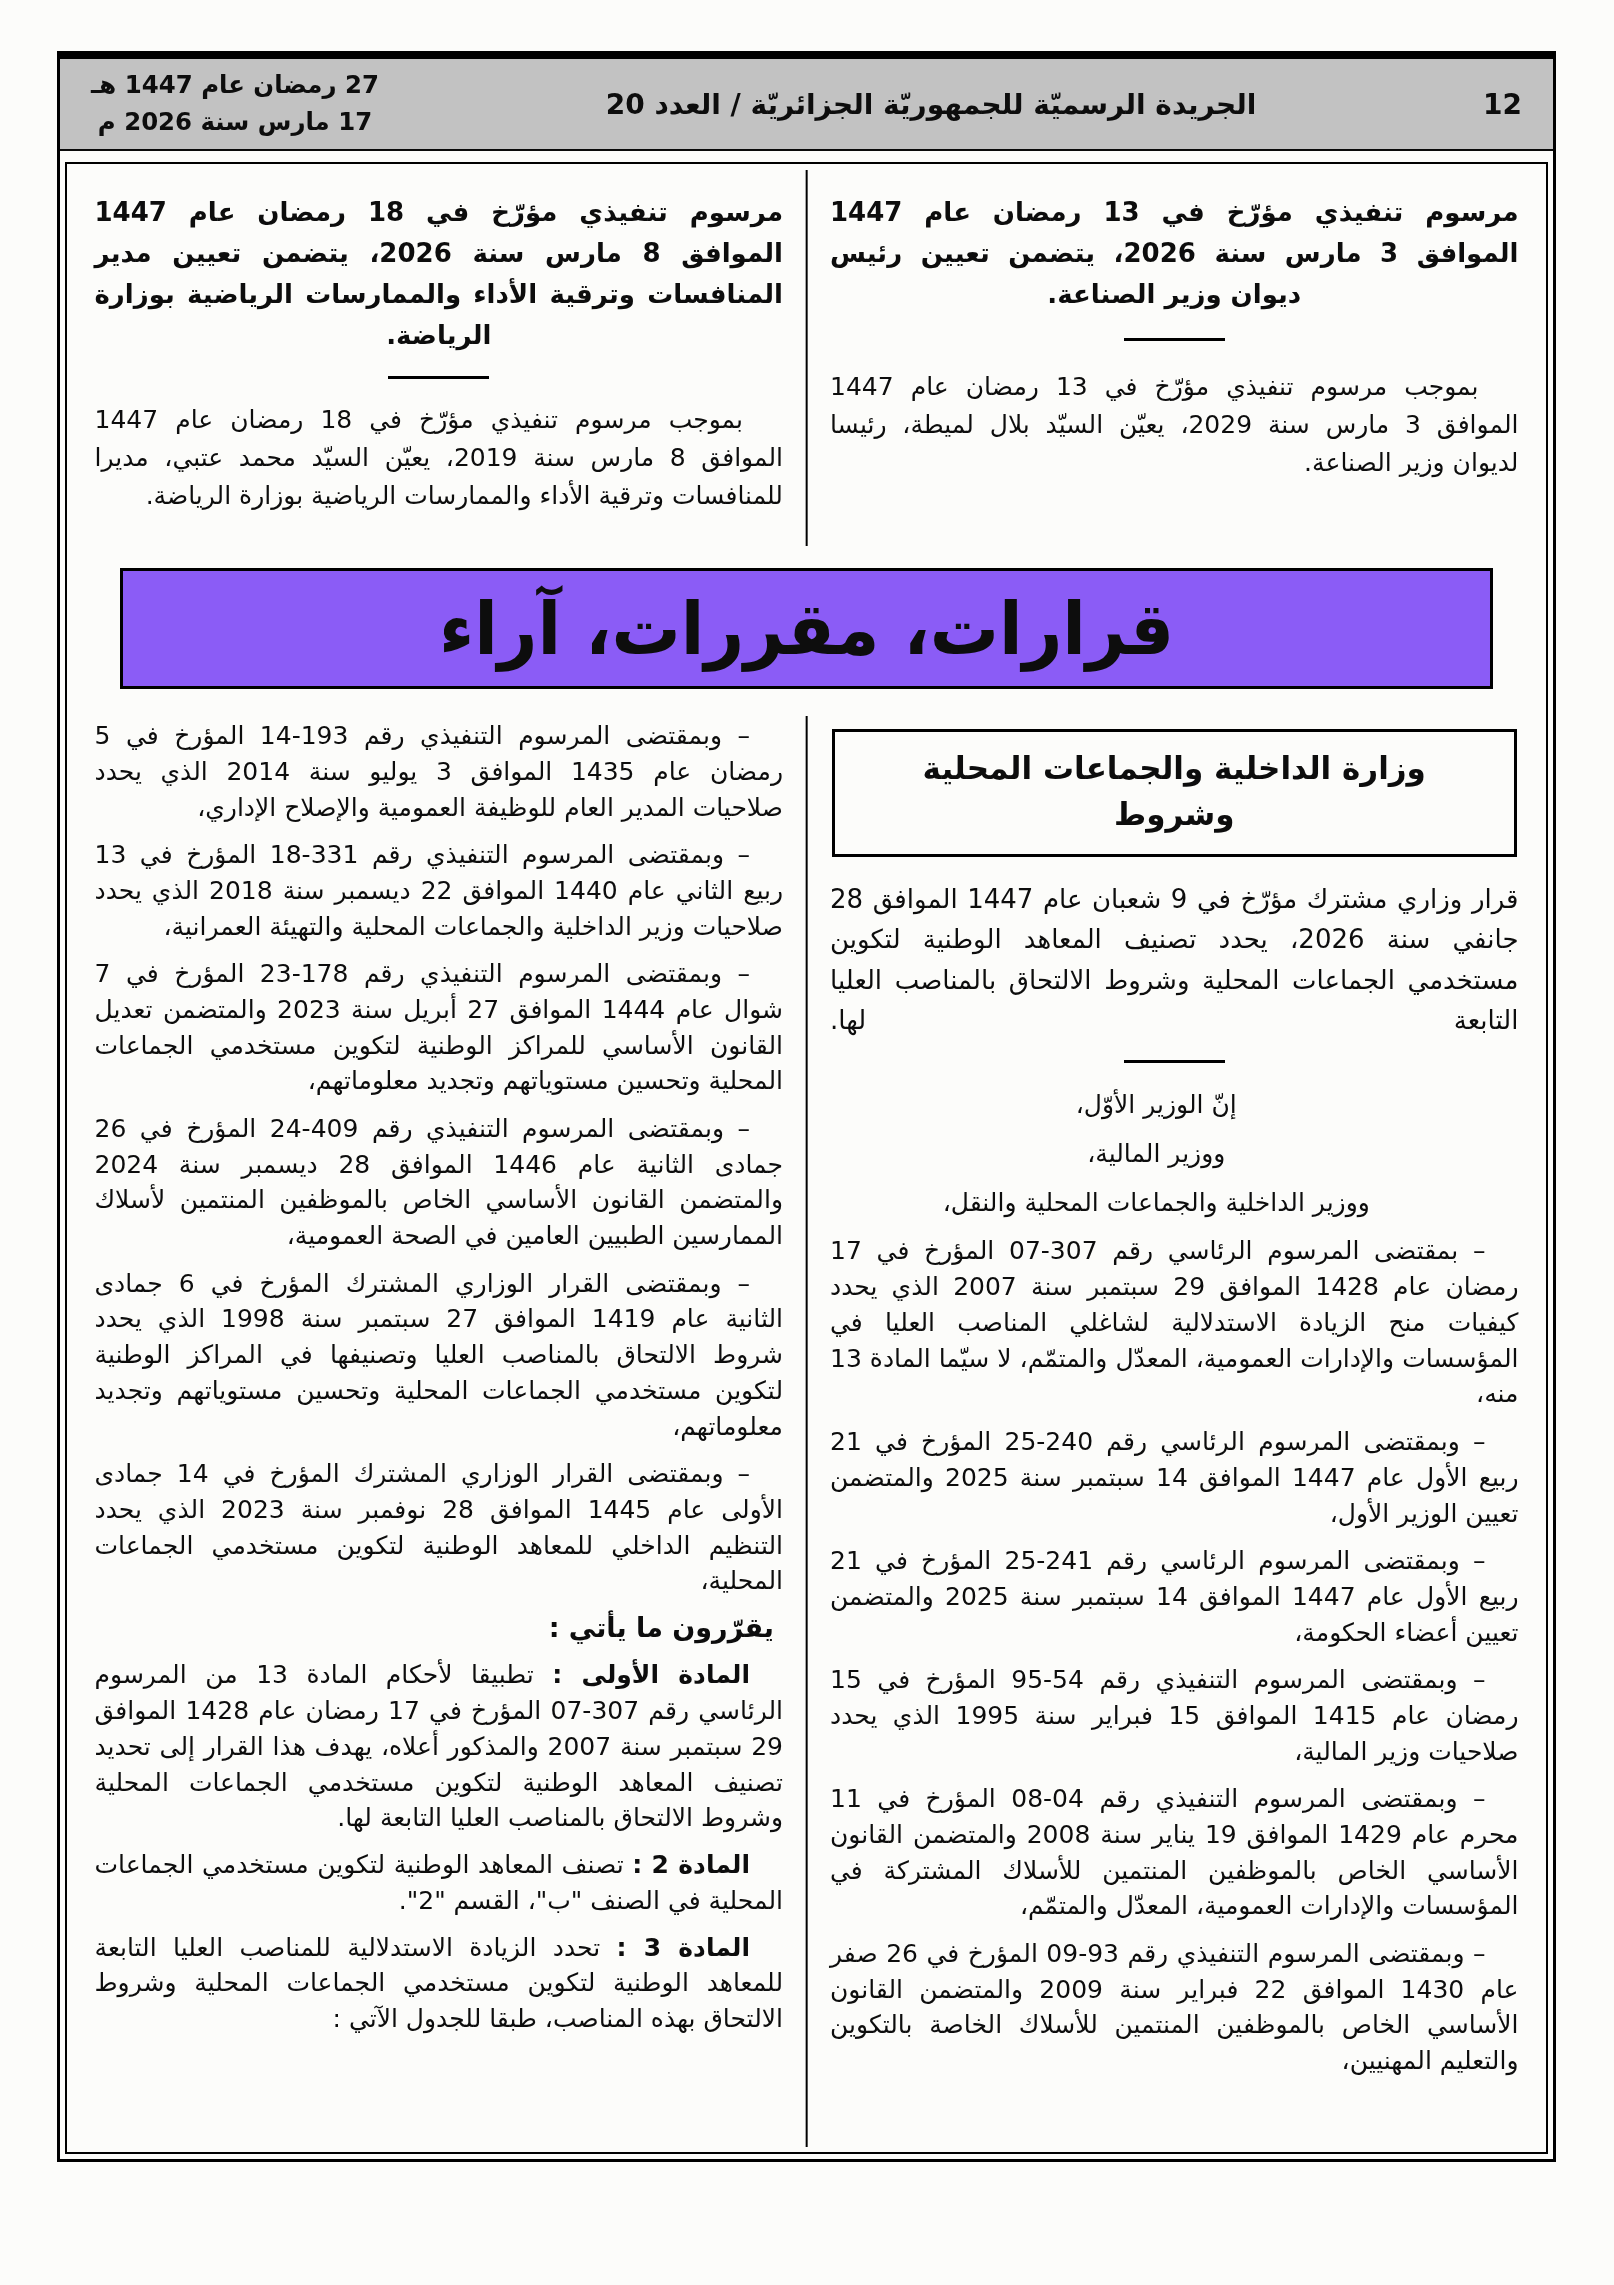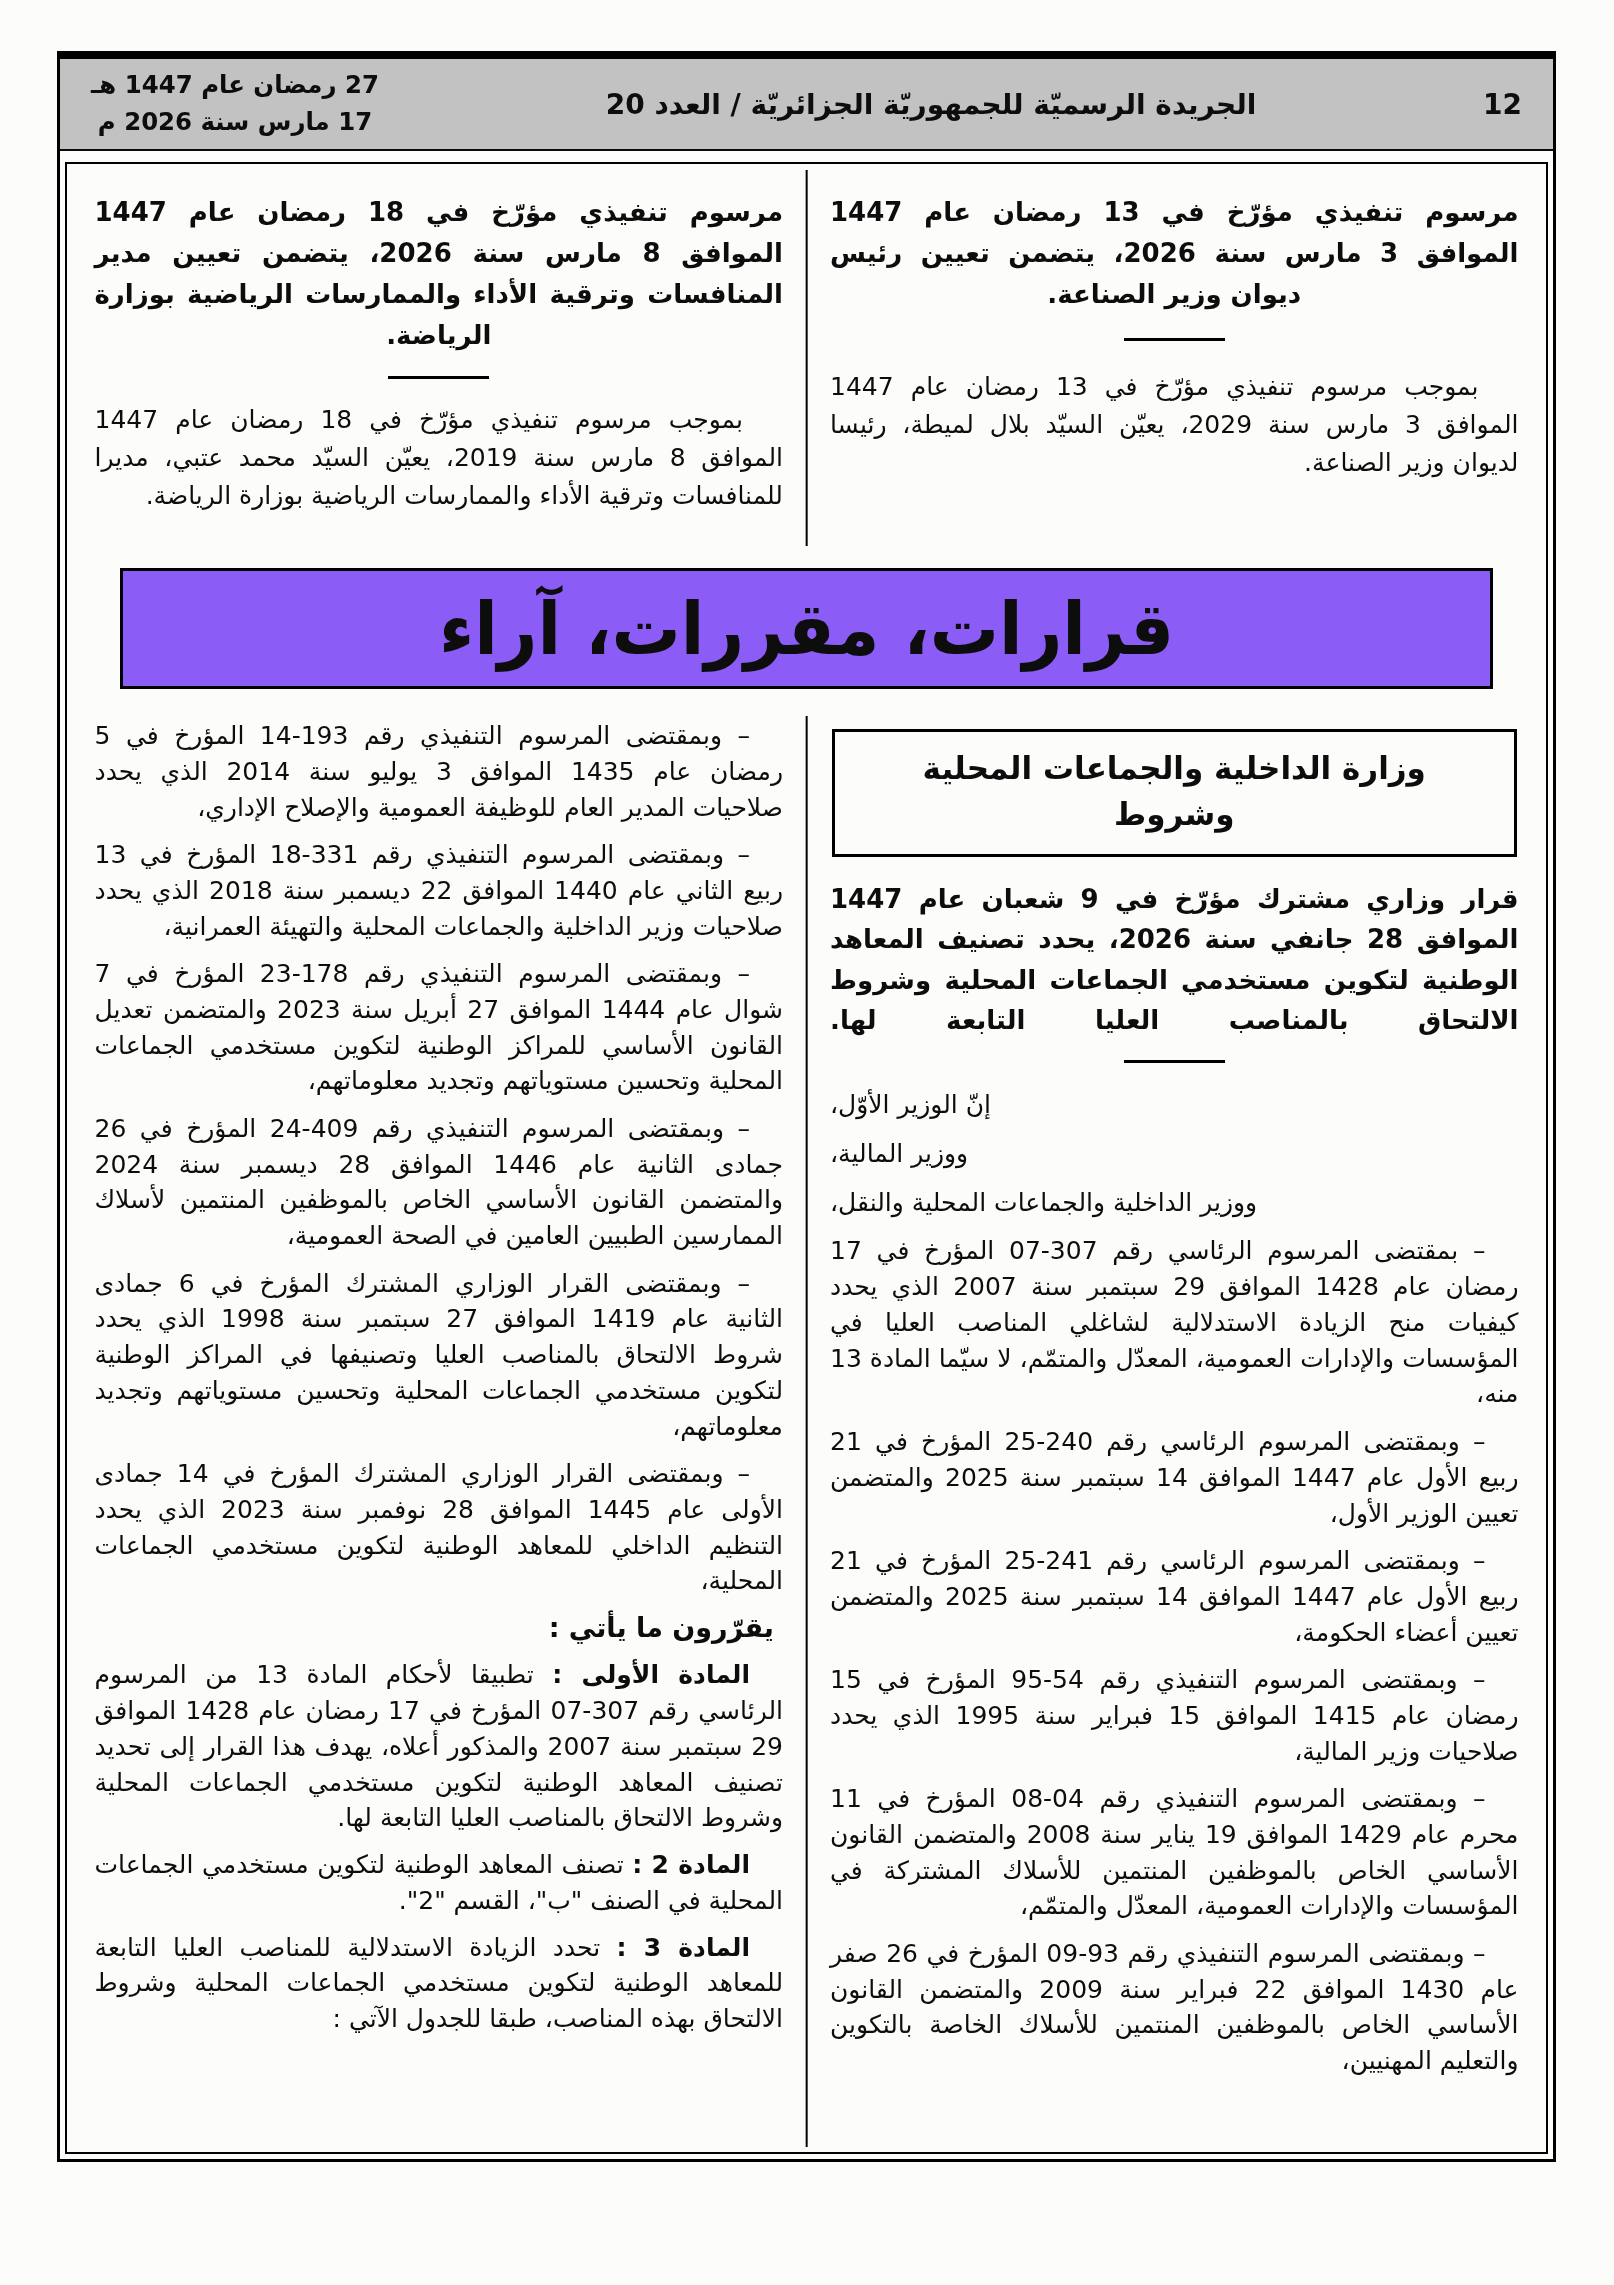--- a/index.html
+++ b/index.html
@@ -89,26 +89,26 @@
   }
   .bcol { width: 50%; padding: 9px 23.5px 0 23.5px; }
   .ministry-box {
     border: 3.6px solid #000;
     margin: 11px 1.8px 22px 1.8px;
     padding: 12.7px 7.2px 16.3px 7.2px;
     text-align: center;
     font-weight: bold; font-size: 31px; line-height: 1.5;
   }
   .joint-title {
-    font-weight: bold; font-size: 26px; line-height: 1.55;
+    font-weight: normal; font-size: 26px; line-height: 1.55;
     text-align: justify; text-align-last: justify;
   }
   .preamble p {
     font-size: 25px; line-height: 1.45;
-    text-align: left; text-indent: 36px;
+    text-align: center; text-indent: 36px;
     margin: 0 0 12.7px 0;
   }
   .visa {
     font-size: 25px; line-height: 1.43;
     text-align: justify; text-indent: 33px;
     margin: 0 0 11.8px 0;
   }
   .decide {
     font-weight: bold; font-size: 27px;
     margin: 12.7px 0 14.5px 0; text-indent: 9px;

